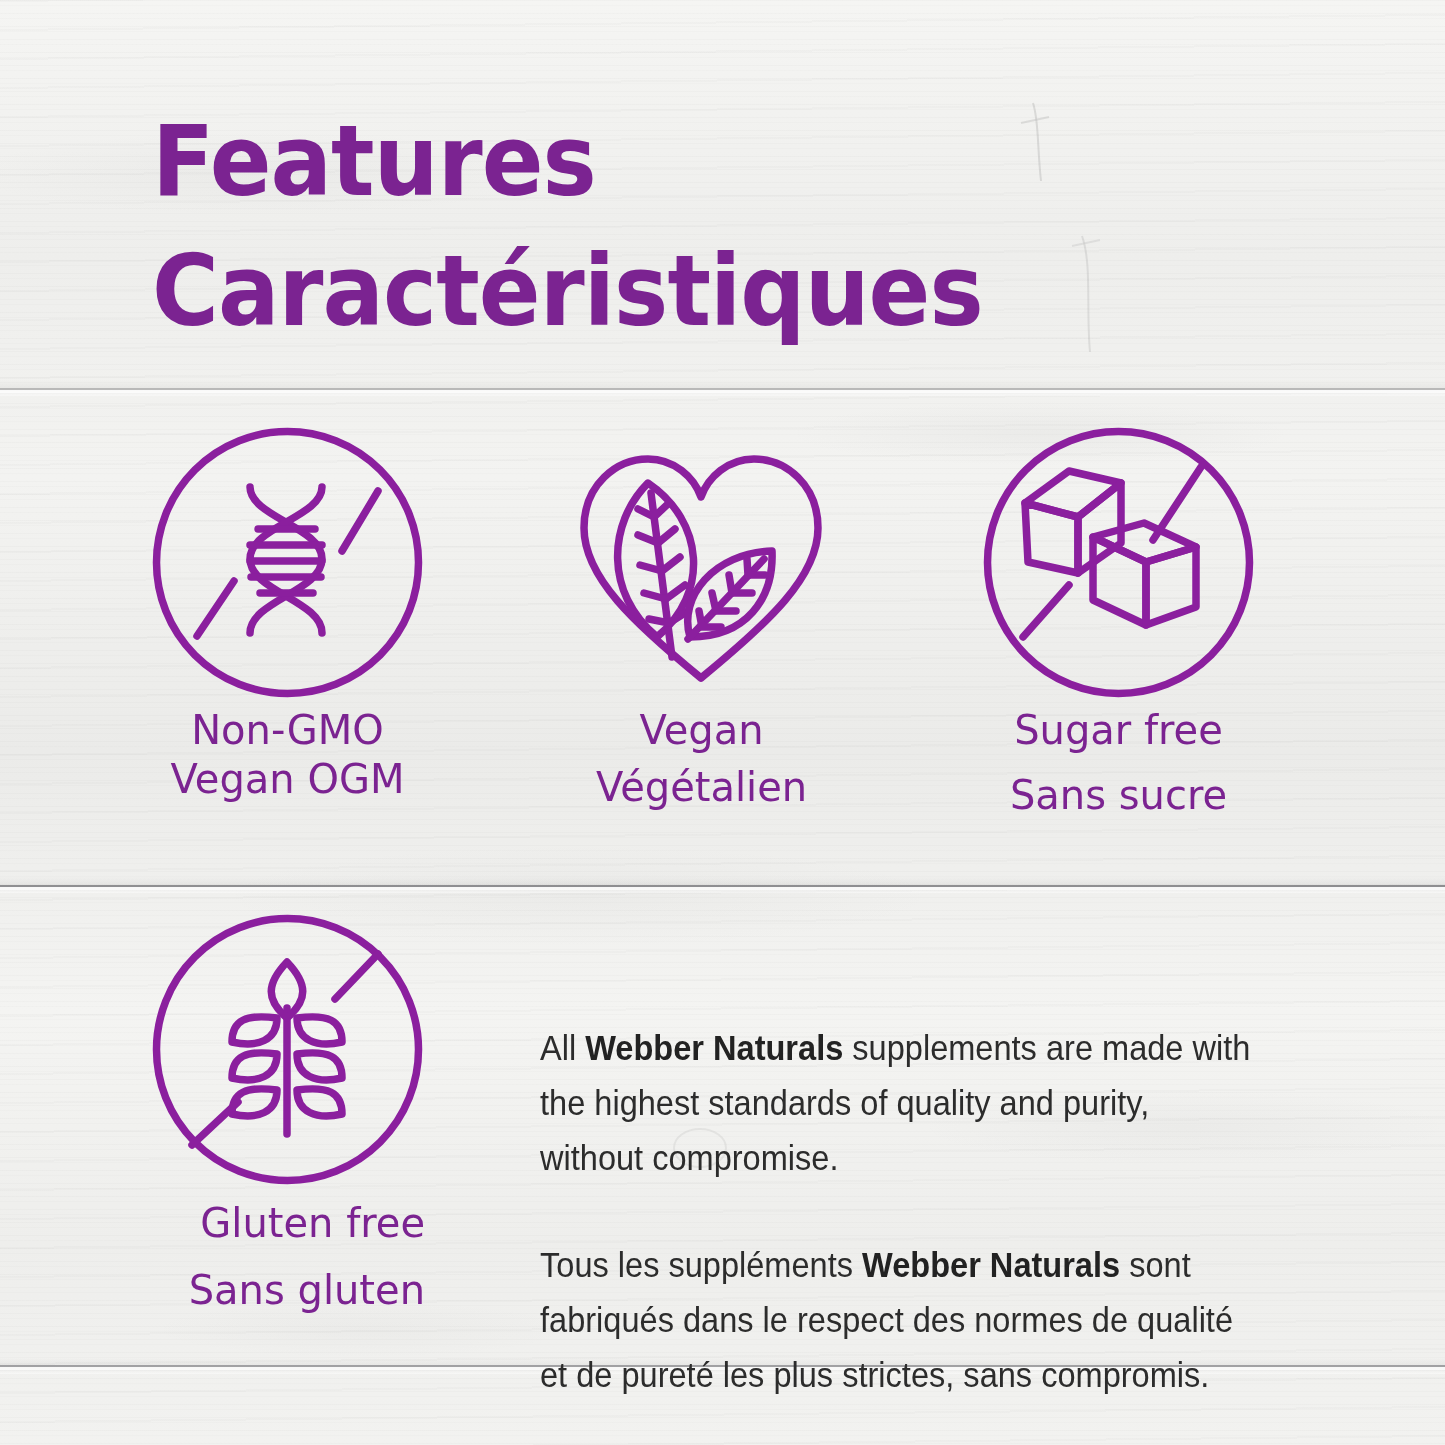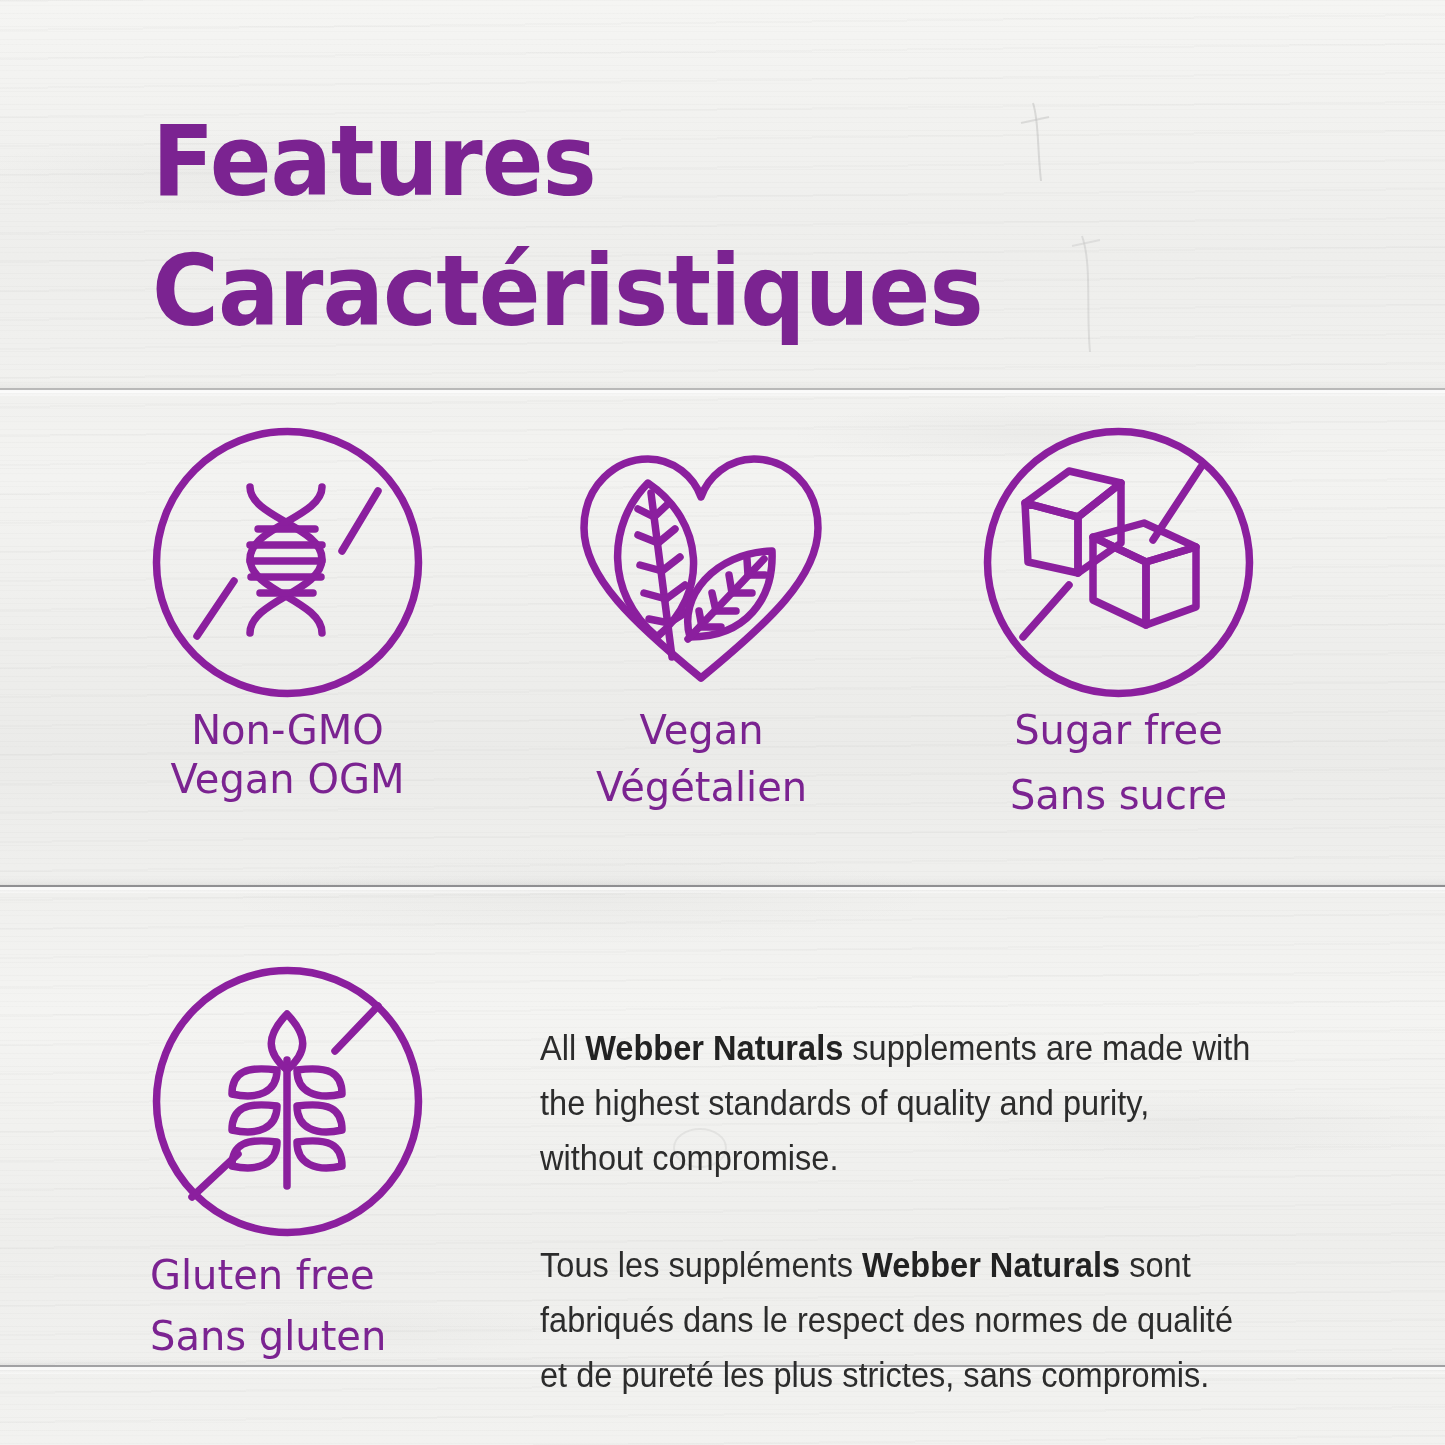--- a/index.html
+++ b/index.html
@@ -99,23 +99,23 @@
     color:#7B2391;
     font-family:"DejaVu Sans", sans-serif;
     font-size:40px;
     line-height:49px;
     white-space:nowrap;
   }
 
   
   .bottom-feature{
     position:absolute;
-    left:150px;top:964px;
+    left:150px;top:912px;
     width:275px;
-    text-align:left;
+    text-align:right;
   }
   .bottom-feature .caption{
     margin-top:8px;
     color:#7B2391;
     font-family:"DejaVu Sans", sans-serif;
     font-size:40px;
     line-height:49px;
     white-space:nowrap;
   }
 
@@ -277,21 +277,21 @@
         <path d="M127 106 C 96 102, 82 108, 82 130 C 108 136, 127 128, 127 106 Z"></path>
         <path d="M127 142 C 96 138, 82 144, 82 166 C 108 172, 127 164, 127 142 Z"></path>
         <path d="M127 178 C 96 174, 82 180, 82 202 C 108 208, 127 200, 127 178 Z"></path>
 
         <path d="M147 106 C 178 102, 192 108, 192 130 C 166 136, 147 128, 147 106 Z"></path>
         <path d="M147 142 C 178 138, 192 144, 192 166 C 166 172, 147 164, 147 142 Z"></path>
         <path d="M147 178 C 178 174, 192 180, 192 202 C 166 208, 147 200, 147 178 Z"></path>
       </g>
     </svg>
     <div class="caption">Gluten free</div>
-    <div class="caption" style="margin-top:12px">Sans gluten</div>
+    <div class="caption" style="margin-top:18px">Sans gluten</div>
   </div>
 
   <div class="body-copy">
     <p><span class="cond"><span>All </span><b>Webber Naturals</b><span> supplements are made with the highest standards of quality and purity, without compromise.</span></span></p>
     <p><span class="cond"><span>Tous les suppléments </span><b>Webber Naturals</b><span> sont fabriqués dans le respect des normes de qualité et de pureté les plus strictes, sans compromis.</span></span></p>
   </div>
 
 </div>
 
 </body></html>

